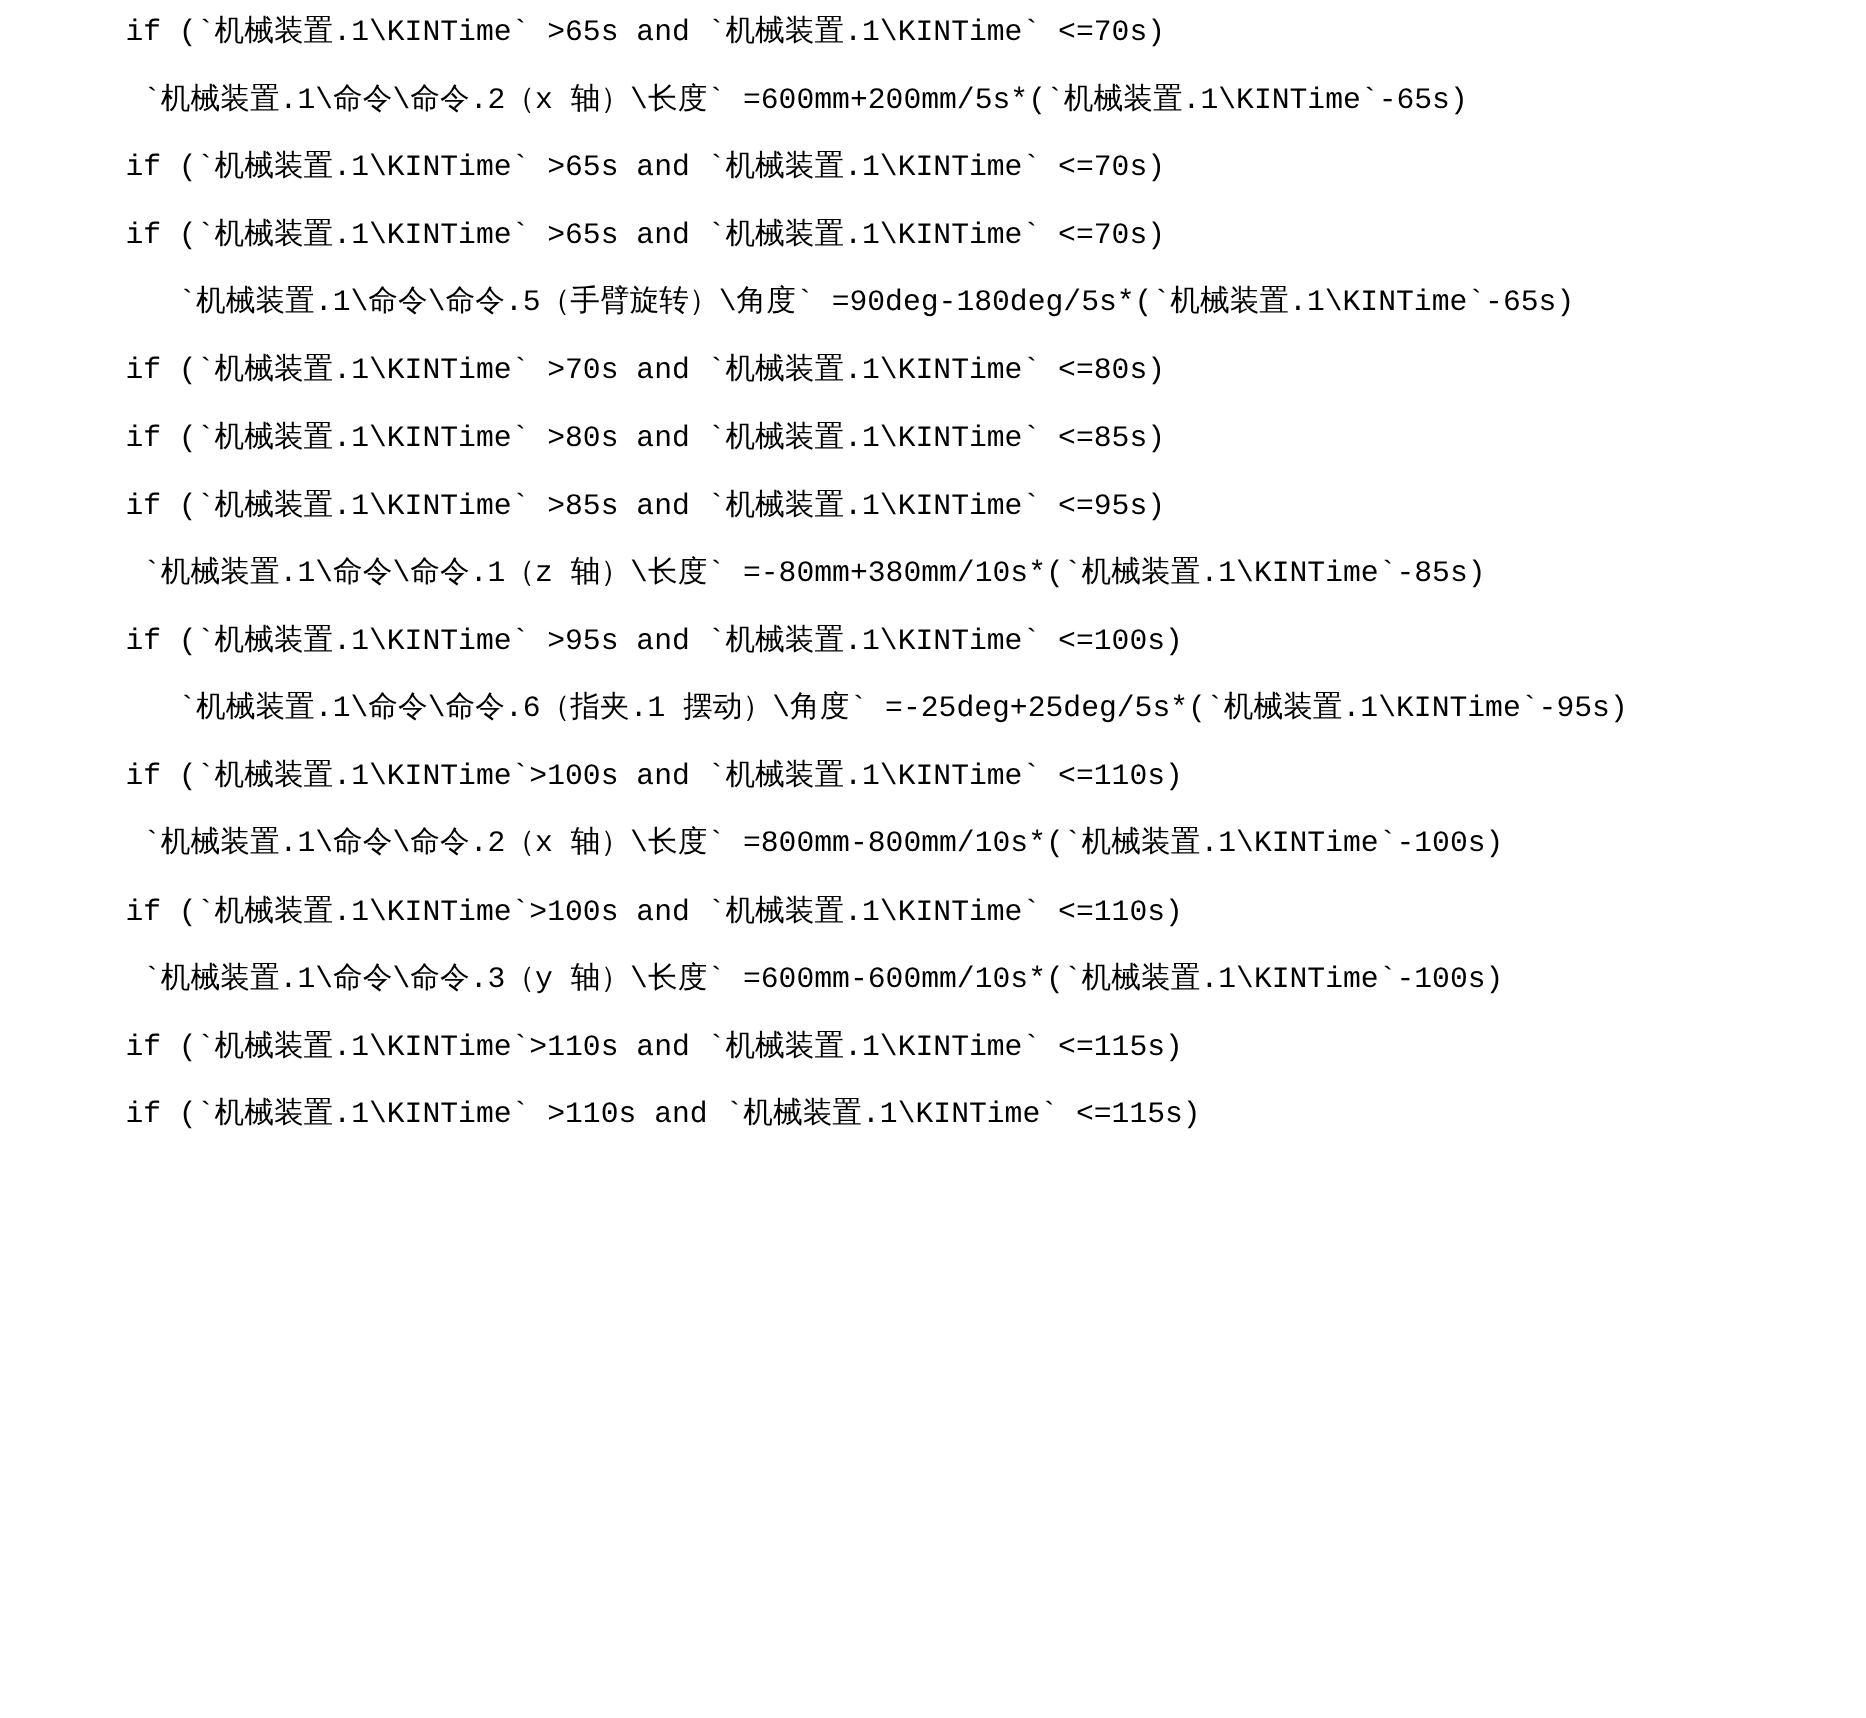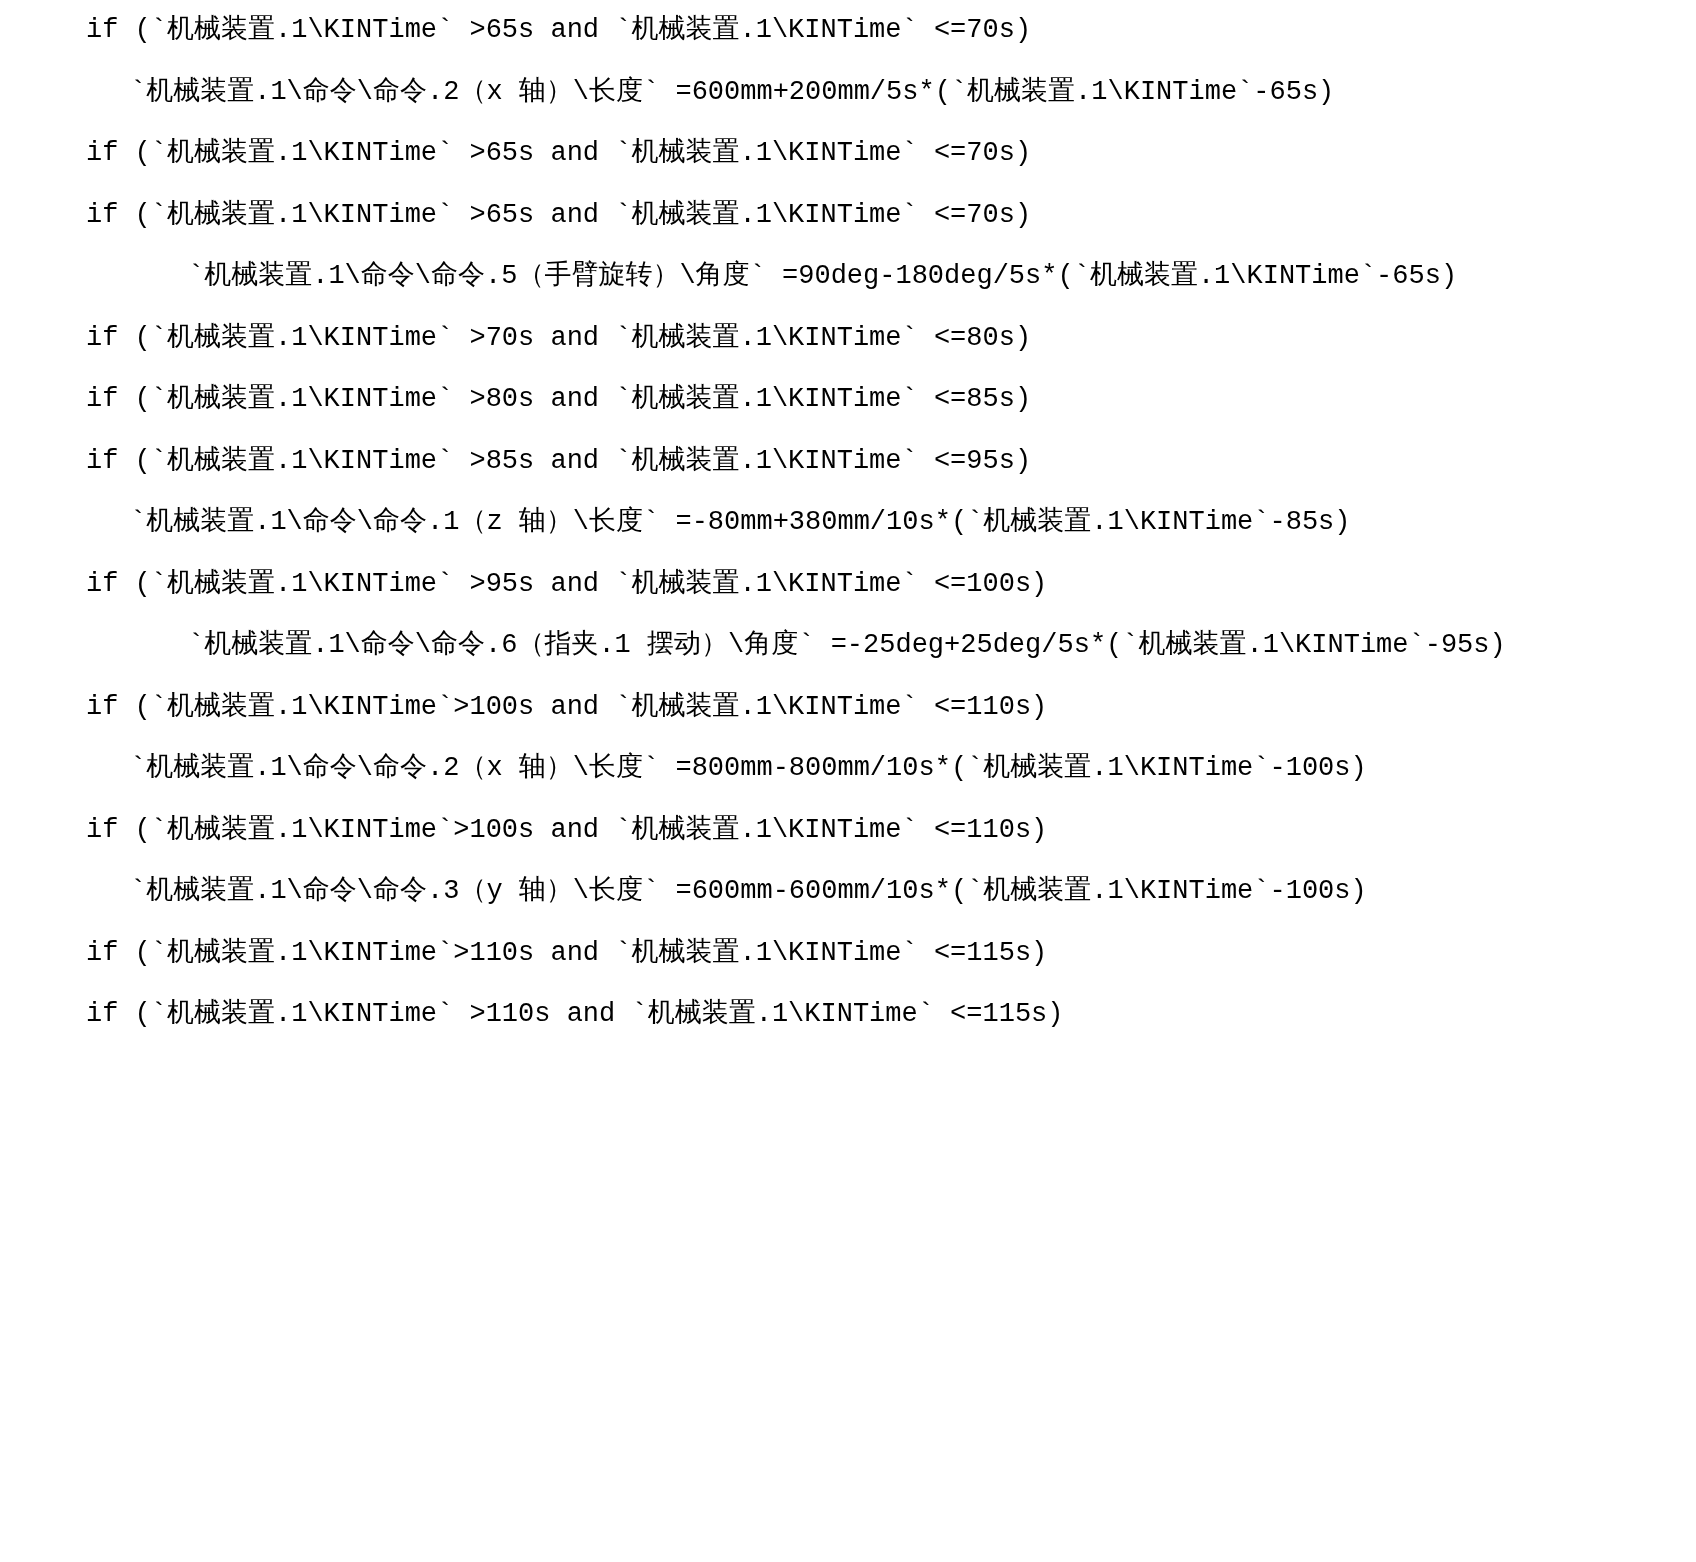--- a/index.html
+++ b/index.html
@@ -22,31 +22,31 @@
   .line {
     font-family: "Liberation Mono", monospace;
     font-size: 27px;
     line-height: 61.5px;
     white-space: pre-wrap;
     word-break: break-all;
     letter-spacing: 0px;
   }
   
   .cond {
-    padding-left: 86px;
+    padding-left: 114px;
     text-indent: 0;
   }
   
   .assign {
     padding-left: 54px;
     text-indent: 76px;
   }
   
   .wrap {
-    padding-left: 112px;
+    padding-left: 86px;
     text-indent: 76px;
     text-align: justify;
     text-align-last: left;
     text-justify: inter-character;
   }
 </style>
 </head>
 <body>
 
 <div id="doc">

